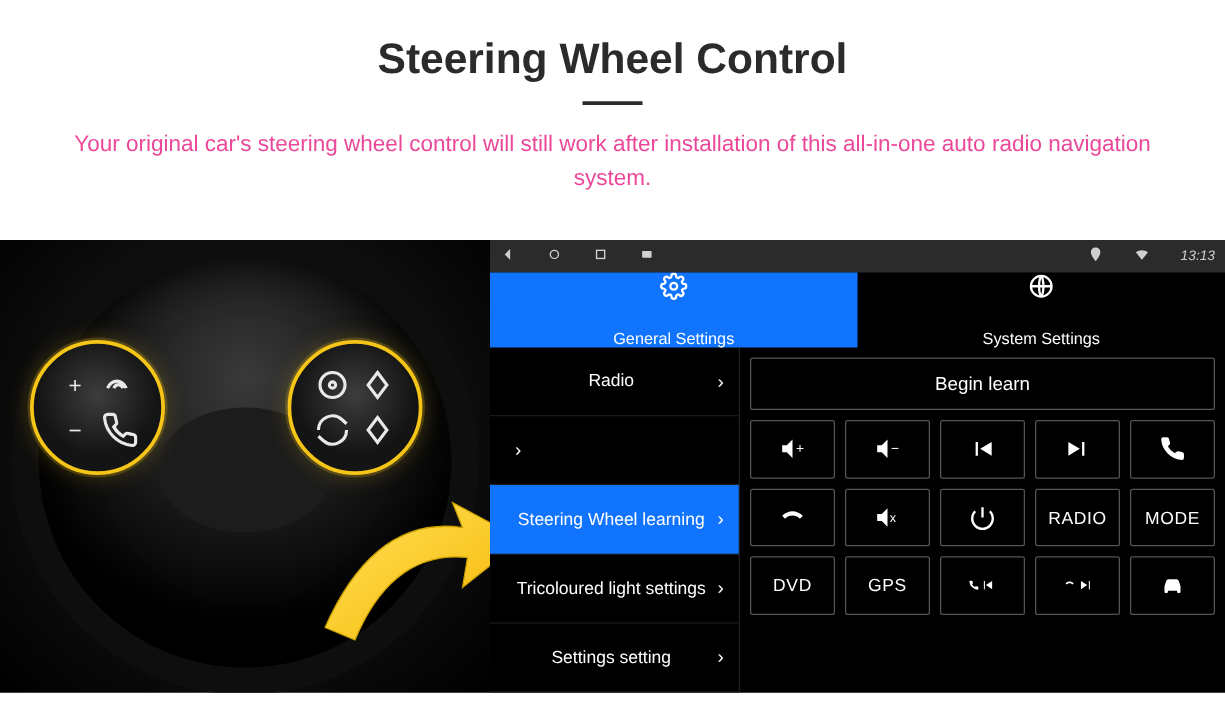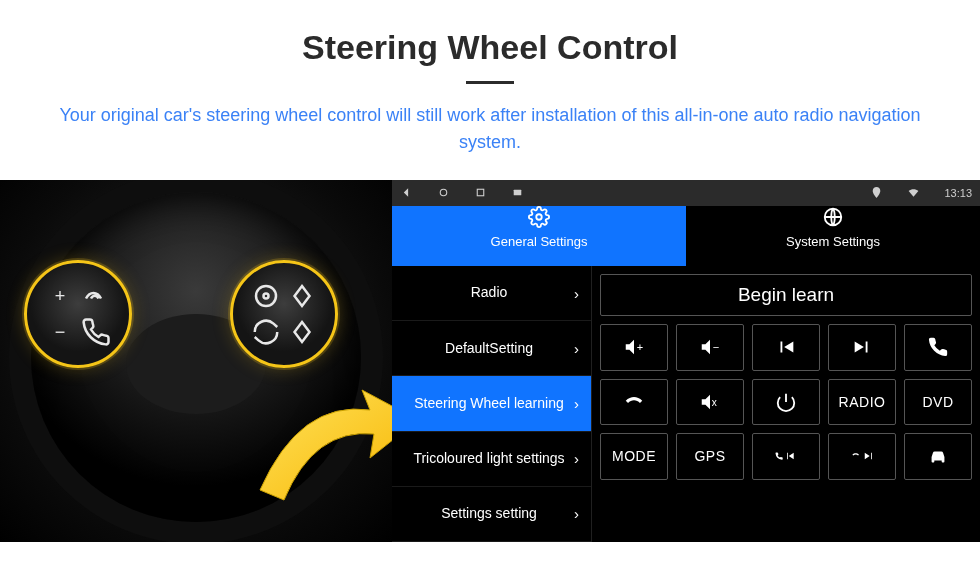--- a/index.html
+++ b/index.html
@@ -21,24 +21,24 @@
     color: #2b2b2b;
   }
   .title-divider {
     width: 48px;
     height: 3px;
     background: #2b2b2b;
     margin: 14px auto 18px;
   }
   .subtitle {
     font-size: 18px;
-    color: #3b82f6;
+    color: #ec4899;
     line-height: 1.5;
     max-width: 880px;
-    margin: 0 auto 24px;
+    margin: 0 auto 36px;
   }
 
   .stage {
     position: relative;
     width: 100%;
     height: 362px;
     display: flex;
     background: #000;
   }
 
@@ -101,34 +101,35 @@
   }
   .navbar {
     height: 26px;
     background: #2b2b2b;
     display: flex;
     align-items: center;
     color: #cfcfcf;
     font-size: 11px;
     padding: 0 8px;
     gap: 24px;
+    font-style: italic;
   }
   .navbar .navspacer { flex:1; }
   .navbar svg { width:13px; height:13px; }
 
   .tabs {
     display: flex;
     height: 60px;
   }
   .tab {
     flex: 1;
     display: flex;
     flex-direction: column;
     align-items: center;
-    justify-content: flex-start;
+    justify-content: space-between;
     gap: 3px;
     color: #fff;
     font-size: 13px;
     cursor: pointer;
   }
   .tab.active { background: #1074ff; }
   .tab svg { width: 22px; height: 22px; }
 
   .body-row {
     flex: 1;
@@ -165,21 +166,21 @@
     gap: 8px;
   }
   .begin {
     height: 42px;
     border: 1px solid #555;
     border-radius: 2px;
     display: flex;
     align-items: center;
     justify-content: center;
     color: #fff;
-    font-size: 19px;
+    font-size: 15px;
     cursor: pointer;
   }
   .grid {
     flex: 1;
     display: grid;
     grid-template-columns: repeat(5, 1fr);
     grid-auto-rows: 1fr;
     gap: 8px;
   }
   .cell {
@@ -303,21 +304,20 @@
       </div>
     </div>
 
     <div class="body-row">
       <div class="side-list">
         <div class="side-item">
           <span class="lbl">Radio</span>
           <span class="chev">›</span>
         </div>
         <div class="side-item">
-          <span class="lbl">DefaultSetting</span>
           <span class="chev">›</span>
         </div>
         <div class="side-item active">
           <span class="lbl">Steering Wheel learning</span>
           <span class="chev">›</span>
         </div>
         <div class="side-item">
           <span class="lbl">Tricoloured light settings</span>
           <span class="chev">›</span>
         </div>
@@ -371,23 +371,23 @@
                 <text x="14" y="16" font-size="11" fill="#fff">x</text>
               </svg>
           </div>
           <div class="cell">
             <svg viewBox="0 0 24 24" fill="none" stroke="#fff" stroke-width="2">
                 <path d="M12 3v9"></path>
                 <path d="M18.4 6.6a9 9 0 1 1-12.8 0"></path>
               </svg>
           </div>
           <div class="cell">RADIO</div>
+          <div class="cell">MODE</div>
+
           <div class="cell">DVD</div>
-
-          <div class="cell">MODE</div>
           <div class="cell">GPS</div>
           <div class="cell">
             <svg viewBox="0 0 40 24" fill="#fff">
                 <path d="M14 15.5v2a1.3 1.3 0 0 1-1.5 1.3A13 13 0 0 1 .9 7.2 1.3 1.3 0 0 1 2.2 5.7h2a1.3 1.3 0 0 1 1.3 1.1c.8.6.22 1.25.43 1.85a1.3 1.3 0 0 1-.3 1.4l-.9.9a10.5 10.5 0 0 0 4 4l.9-.9a1.3 1.3 0 0 1 1.4-.3c.6.21 1.22.35 1.85.43.64.08 1.12.63 1.12 1.27z"></path>
                 <path d="M22 6h1.5v12H22zM34 6l-9 6 9 6z"></path>
               </svg>
           </div>
           <div class="cell">
             <svg viewBox="0 0 40 24" fill="#fff">
                 <path d="M14.5 9.5c-1.7-1.7-4-2.6-6-2.6s-4.3.9-6 2.6l1.7 1.7c1.2-1.2 2.7-1.9 4.3-1.9s3.1.7 4.3 1.9l1.7-1.7z"></path>

